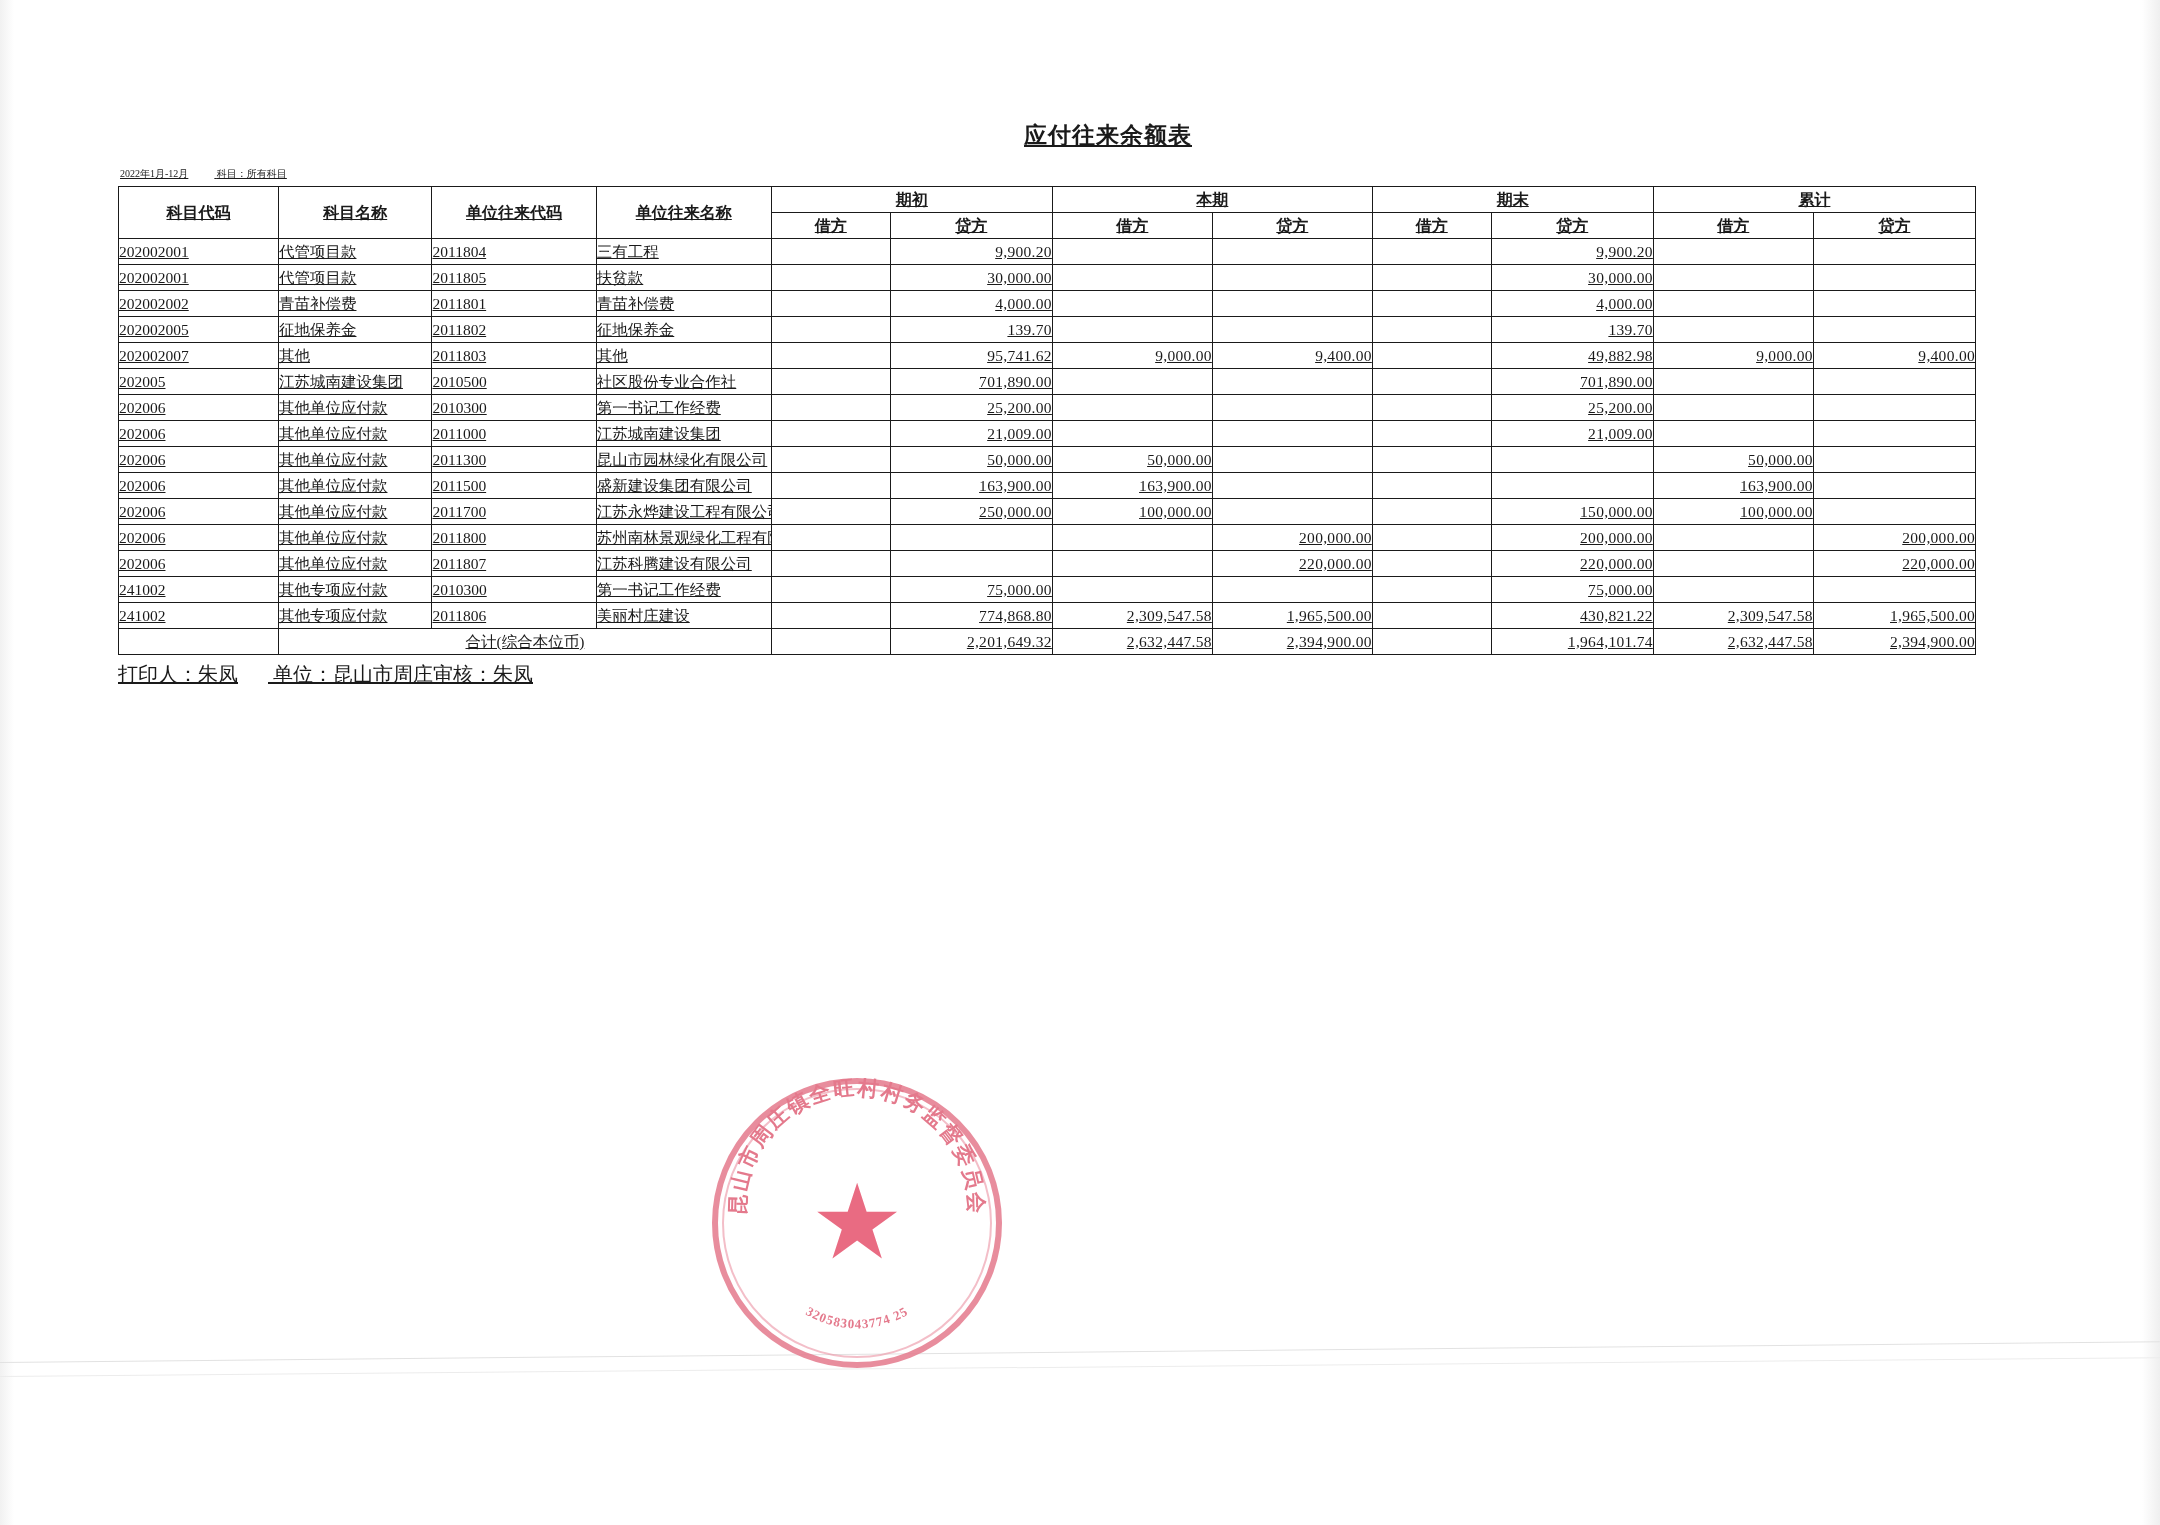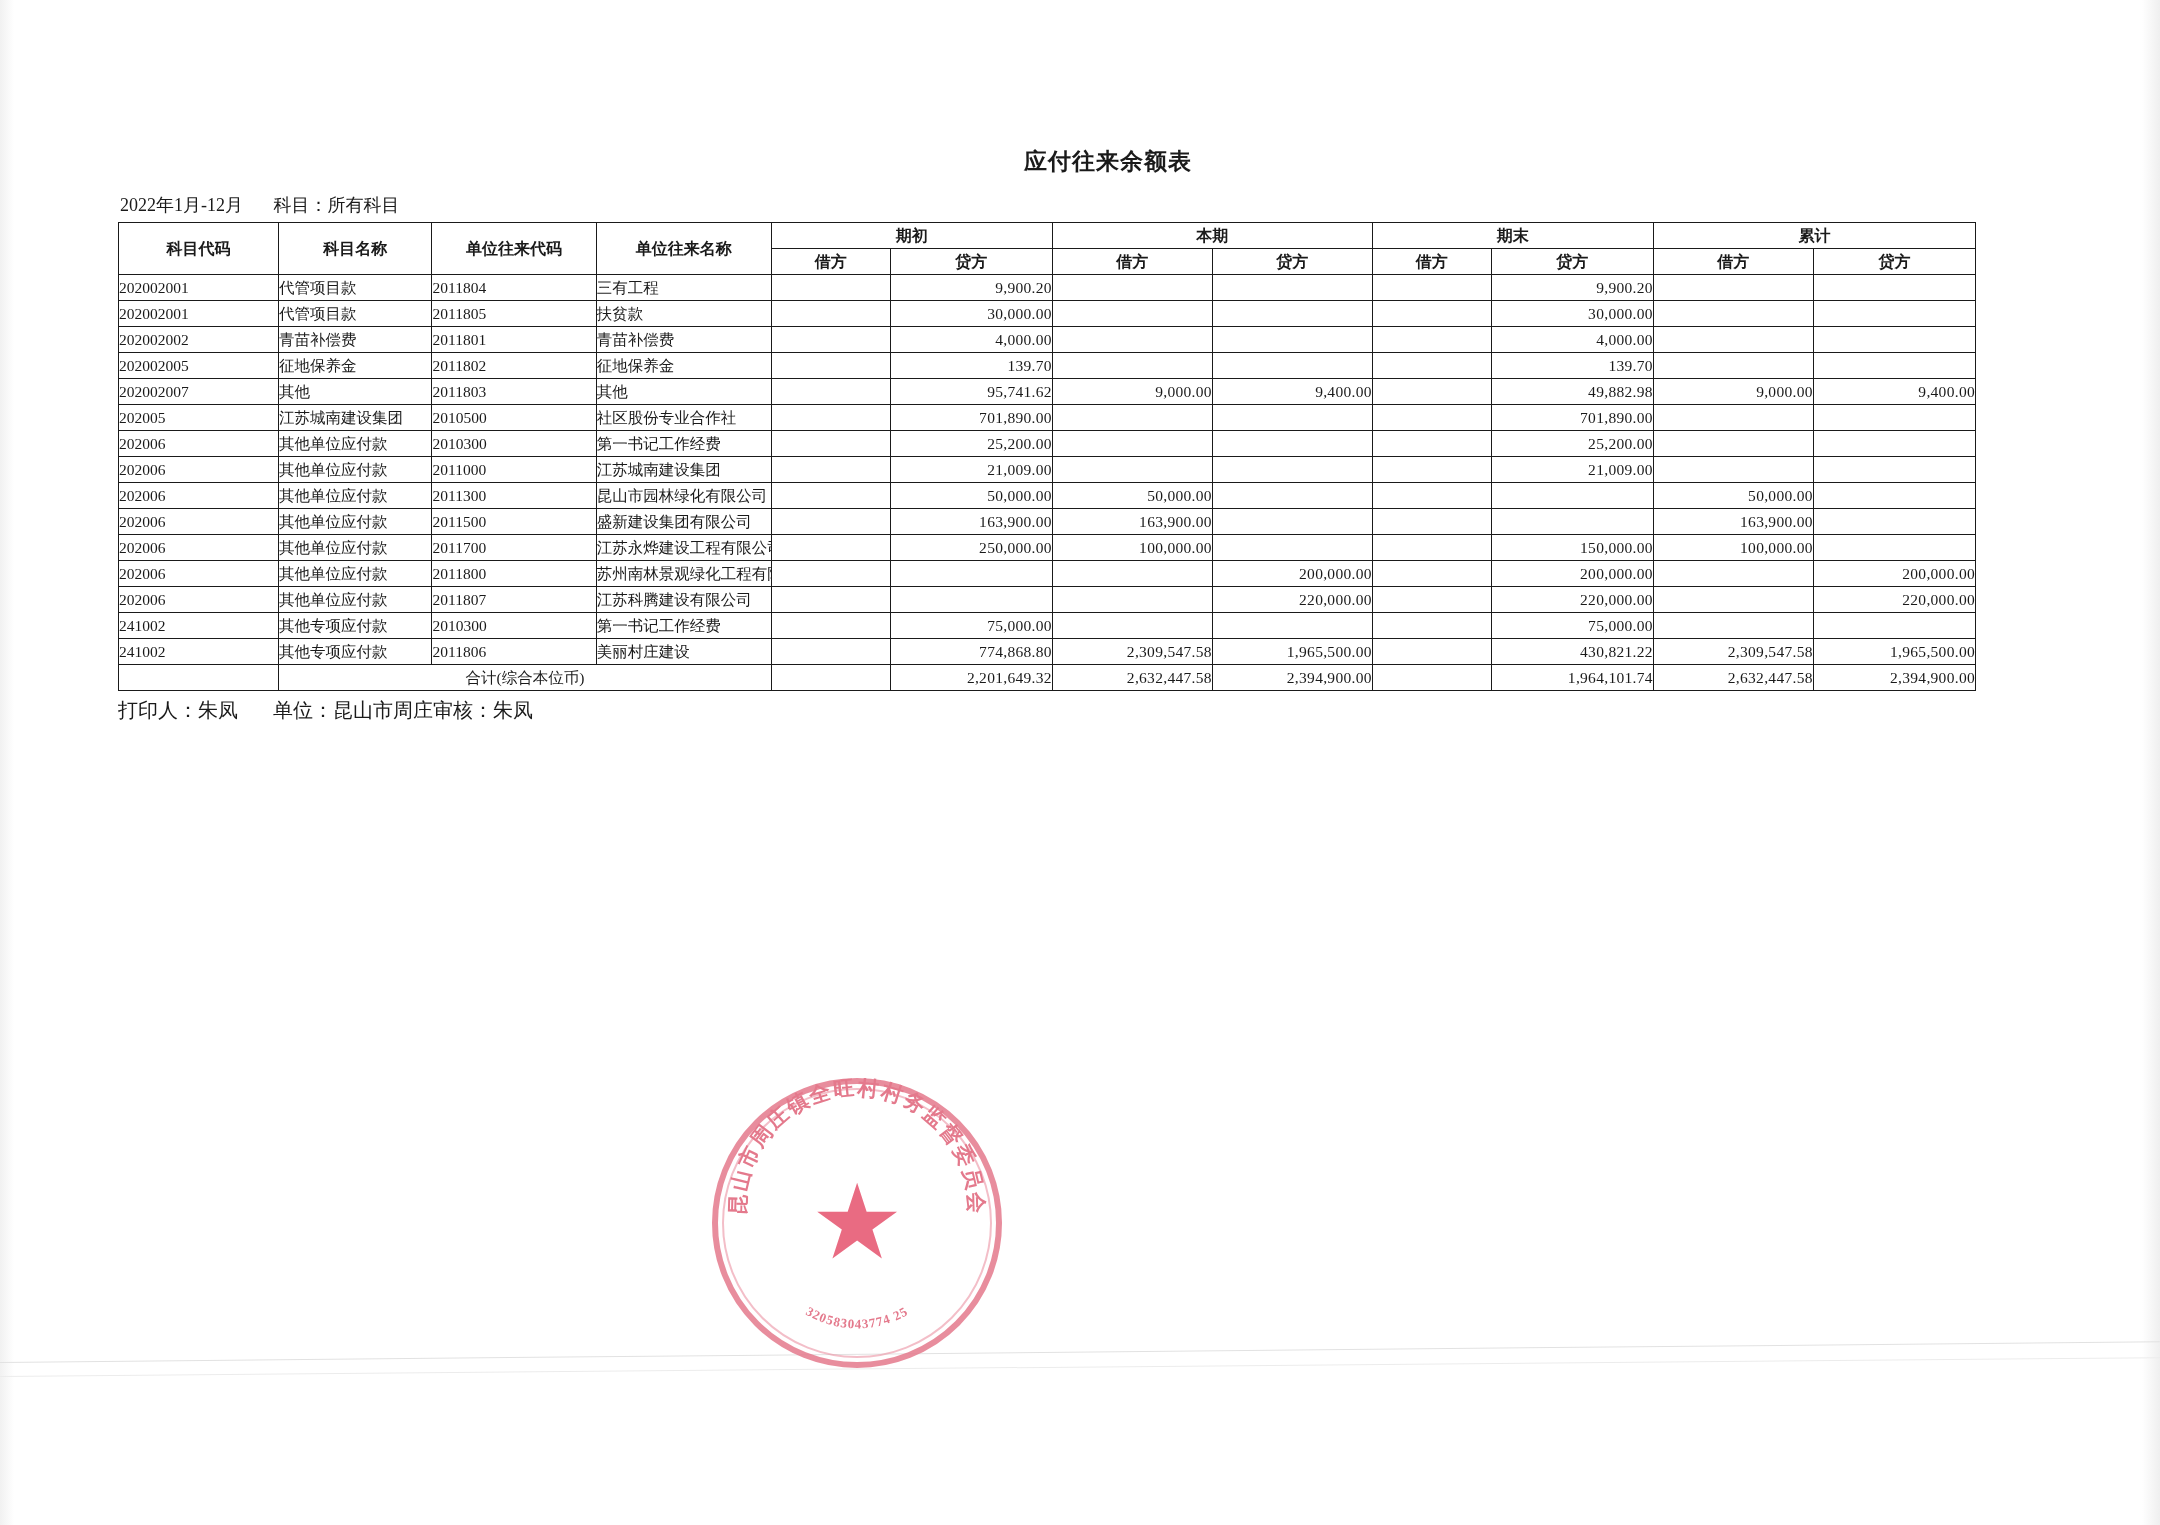--- a/index.html
+++ b/index.html
@@ -43,35 +43,36 @@
     position: absolute;
     left: 0; top: 1376px; width: 2160px; height: 1px;
     background: #ececec;
     transform: rotate(-0.5deg);
     transform-origin: left center;
   }
 
   .report {
     position: absolute;
     left: 118px;
-    top: 146px;
+    top: 120px;
     width: 1930px;
+    text-decoration: underline;
   }
 
   .report-title {
     text-align: center;
     font-size: 23px;
     font-weight: bold;
     letter-spacing: 1px;
     margin: 0 0 16px 0;
     padding-left: 50px;
   }
 
   .subheader {
-    font-size: 18px;
+    font-size: 10px;
     margin: 0 0 5px 2px;
     white-space: nowrap;
   }
   .subheader .period { margin-right: 26px; }
 
   table.grid {
     border-collapse: collapse;
     table-layout: fixed;
     width: 1858px;
     font-size: 15px;

